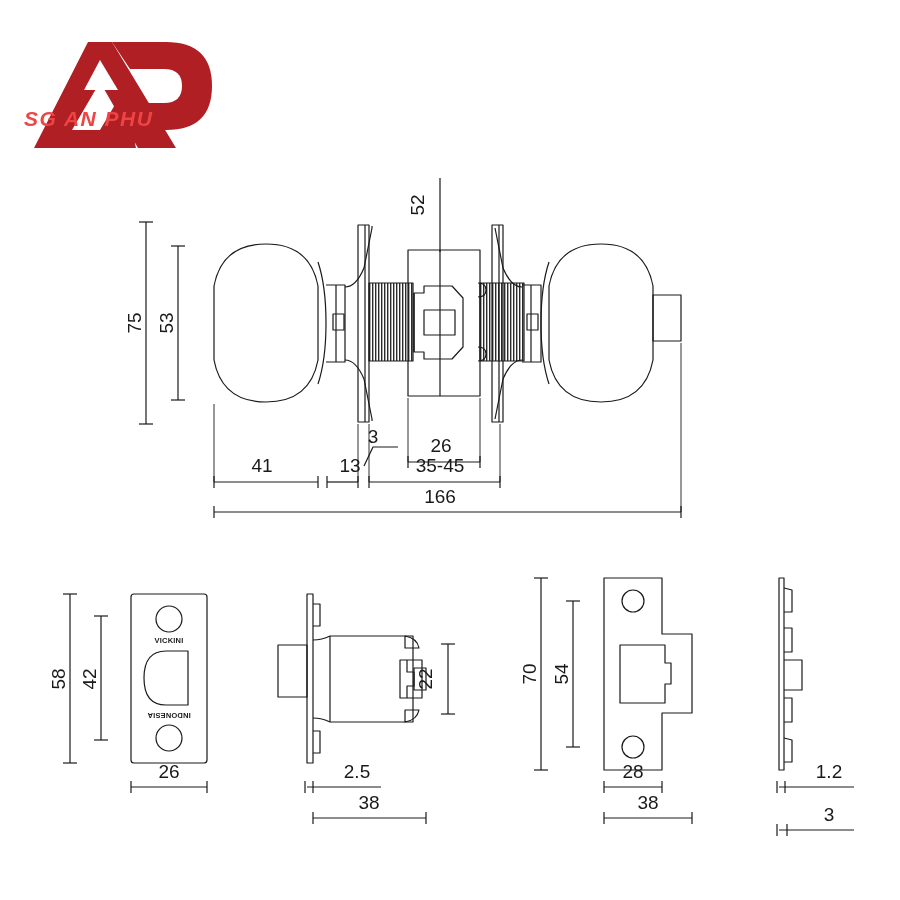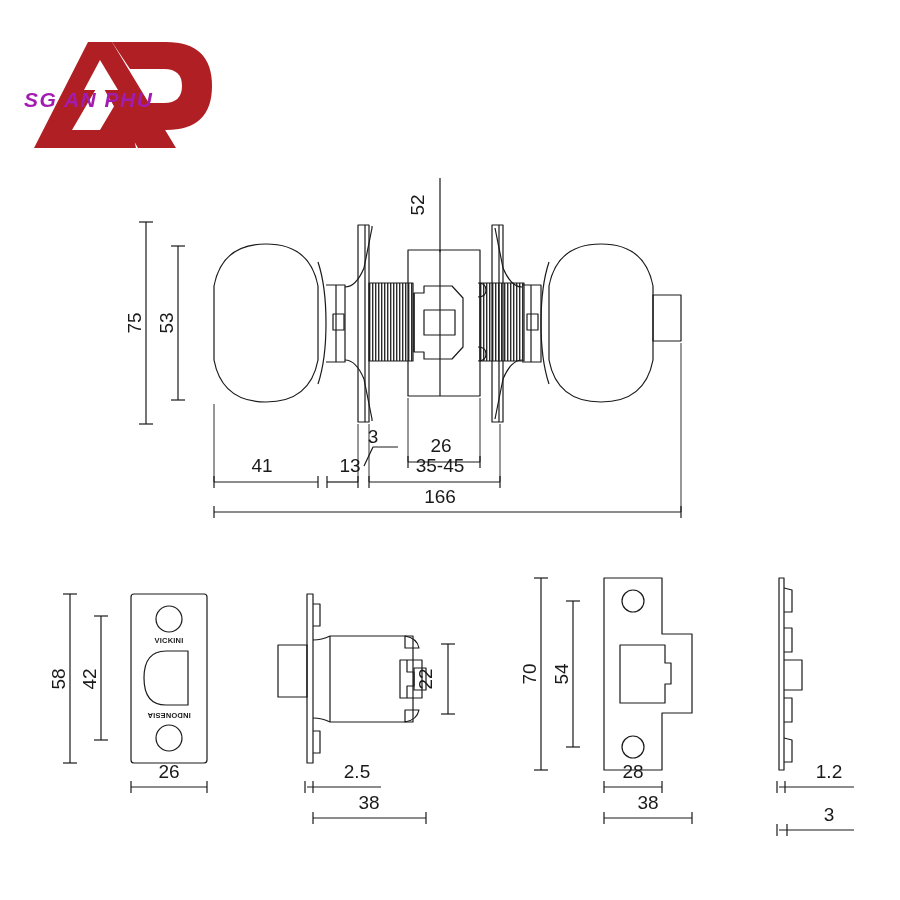--- a/index.html
+++ b/index.html
@@ -4,24 +4,24 @@
 <style>
   html,body{margin:0;padding:0;background:#ffffff;}
   body{
     width:900px;height:900px;position:relative;overflow:hidden;
     font-family:"Liberation Sans", sans-serif;
   }
   .sheet{position:absolute;inset:0;}
   svg{display:block;}
   .logo-wrap{position:absolute;left:26px;top:30px;width:200px;height:125px;}
   .logo-text{
-    position:absolute;left:24px;top:88px;
+    position:absolute;left:24px;top:107px;
     font-family:"Liberation Sans", sans-serif;
     font-weight:bold;font-size:21px;letter-spacing:1.5px;
-    color:#a21caf;font-style:italic;
+    color:#ef4444;font-style:italic;
   }
   .dimlabel{
     font-family:"Liberation Sans", sans-serif;
     font-size:19px;fill:#1a1a1a;
   }
   .emboss{
     font-family:"Liberation Sans", sans-serif;
     font-size:7.5px;font-weight:bold;fill:#1a1a1a;letter-spacing:0.2px;
   }
 </style>

